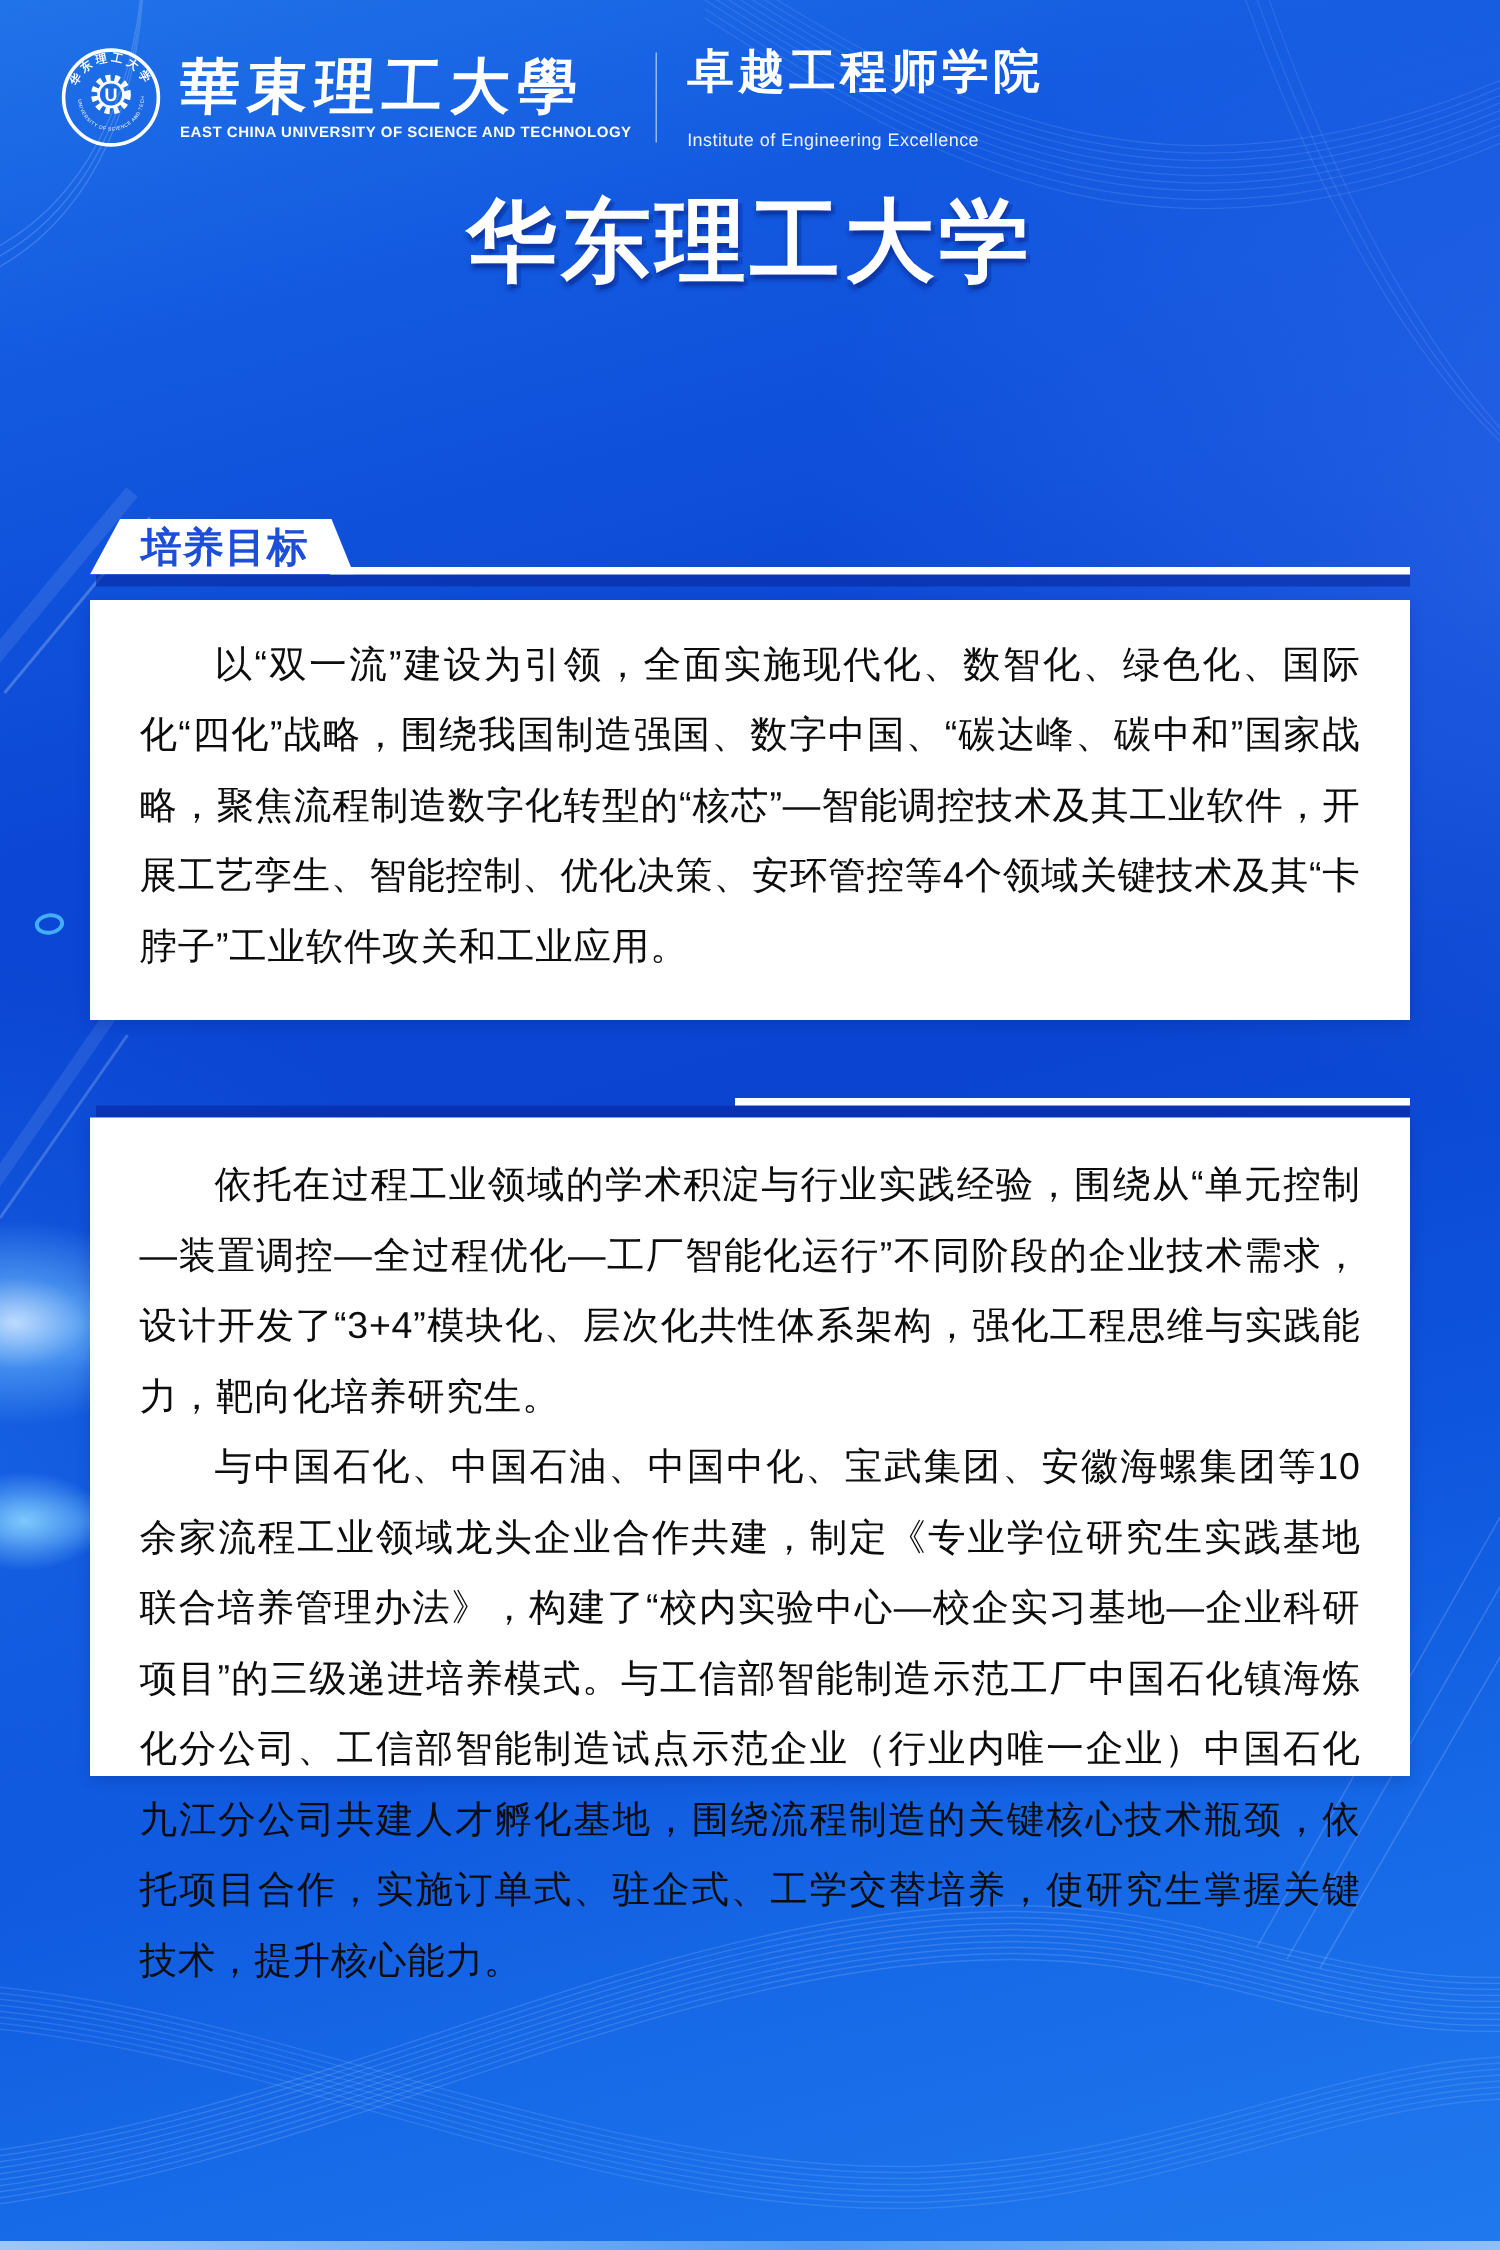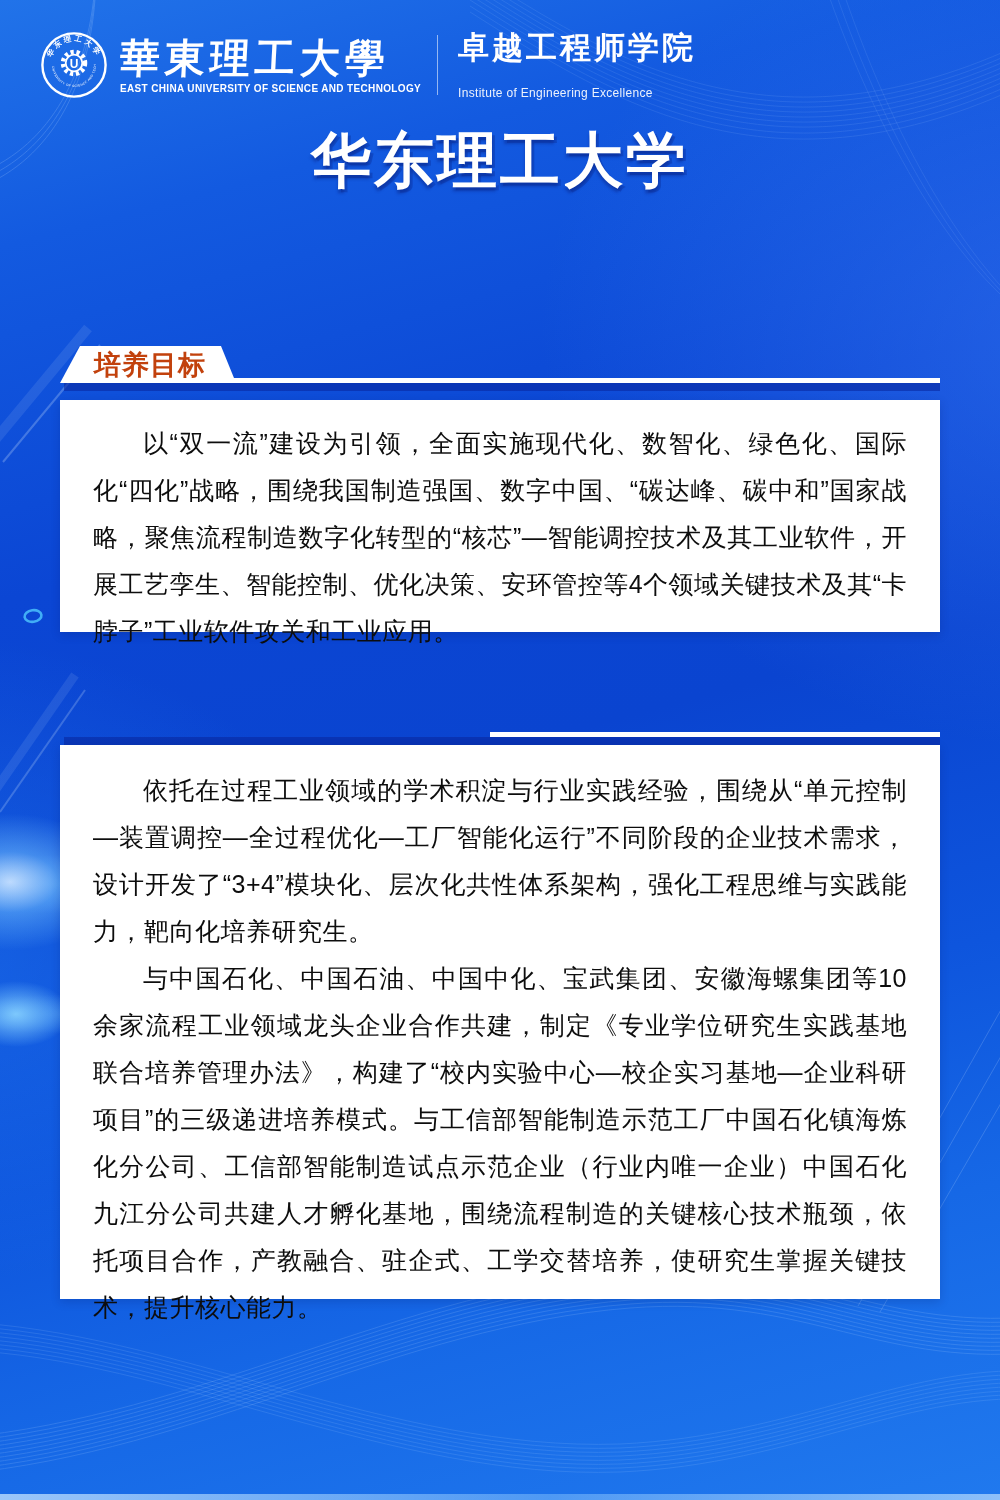--- a/index.html
+++ b/index.html
@@ -39,38 +39,38 @@
     color:#fff;font-weight:900;font-size:60px;line-height:70px;letter-spacing:3px;
     text-shadow:0 4px 3px rgba(8,28,120,.40), 3px 3px 0 rgba(10,35,140,.30);
   }
 
   
   .banner-row{position:absolute;left:60px;right:60px;z-index:2;}
   .banner{
     position:absolute;left:0;top:0;bottom:0;z-index:2;background:#fff;
     display:inline-flex;align-items:center;padding:0 30px 0 34px;
     clip-path:polygon(20px 0, calc(100% - 15px) 0, 100% 100%, 0 100%);
-    color:#c2410c;font-weight:800;white-space:nowrap;
+    color:#1d4ed8;font-weight:800;white-space:nowrap;
   }
   .row1{top:346px;height:37px;}
   .row1 .banner{font-size:27px;letter-spacing:1px;}
   .row2{top:694px;height:43px;}
   .row2 .banner{font-size:29px;letter-spacing:1px;}
   .banner-line{position:absolute;right:0;bottom:0;height:5px;background:#fff;z-index:1;}
   .row1 .banner-line{left:160px;}
   .row2 .banner-line{left:430px;}
   .banner-shadow{position:absolute;left:4px;right:0;top:100%;height:8px;background:rgba(8,40,160,.60);z-index:0;}
 
   
   .card{
     position:absolute;left:60px;width:880px;background:#fff;z-index:2;
     box-sizing:border-box;box-shadow:0 3px 9px rgba(6,25,100,.20);
   }
-  .card1{top:400px;height:232px;padding:20px 33px 0;}
-  .card2{top:745px;height:554px;padding:22px 33px 0;}
+  .card1{top:400px;height:280px;padding:20px 33px 0;}
+  .card2{top:745px;height:439px;padding:22px 33px 0;}
   .card p{
     margin:0;text-indent:2em;font-size:25px;line-height:47px;text-align:justify;
     color:#0d0d0d;letter-spacing:.5px;
   }
 </style>
 </head>
 <body>
 
 <div class="page">
 
@@ -187,18 +187,18 @@
     <p>以“双一流”建设为引领，全面实施现代化、数智化、绿色化、国际化“四化”战略，围绕我国制造强国、数字中国、“碳达峰、碳中和”国家战略，聚焦流程制造数字化转型的“核芯”—智能调控技术及其工业软件，开展工艺孪生、智能控制、优化决策、安环管控等4个领域关键技术及其“卡脖子”工业软件攻关和工业应用。</p>
   </div>
 
   <div class="banner-row row2">
     <div class="banner-line"></div>
     <div class="banner-shadow"></div>
   </div>
 
   <div class="card card2">
     <p>依托在过程工业领域的学术积淀与行业实践经验，围绕从“单元控制—装置调控—全过程优化—工厂智能化运行”不同阶段的企业技术需求，设计开发了“3+4”模块化、层次化共性体系架构，强化工程思维与实践能力，靶向化培养研究生。</p>
-    <p>与中国石化、中国石油、中国中化、宝武集团、安徽海螺集团等10余家流程工业领域龙头企业合作共建，制定《专业学位研究生实践基地联合培养管理办法》，构建了“校内实验中心—校企实习基地—企业科研项目”的三级递进培养模式。与工信部智能制造示范工厂中国石化镇海炼化分公司、工信部智能制造试点示范企业（行业内唯一企业）中国石化九江分公司共建人才孵化基地，围绕流程制造的关键核心技术瓶颈，依托项目合作，产教融合、驻企式、工学交替培养，使研究生掌握关键技术，提升核心能力。</p>
+    <p>与中国石化、中国石油、中国中化、宝武集团、安徽海螺集团等10余家流程工业领域龙头企业合作共建，制定《专业学位研究生实践基地联合培养管理办法》，构建了“校内实验中心—校企实习基地—企业科研项目”的三级递进培养模式。与工信部智能制造示范工厂中国石化镇海炼化分公司、工信部智能制造试点示范企业（行业内唯一企业）中国石化九江分公司共建人才孵化基地，围绕流程制造的关键核心技术瓶颈，依托项目合作，实施订单式、驻企式、工学交替培养，使研究生掌握关键技术，提升核心能力。</p>
   </div>
 
   <div class="bottom-strip"></div>
 
 </div>
 
 </body></html>

